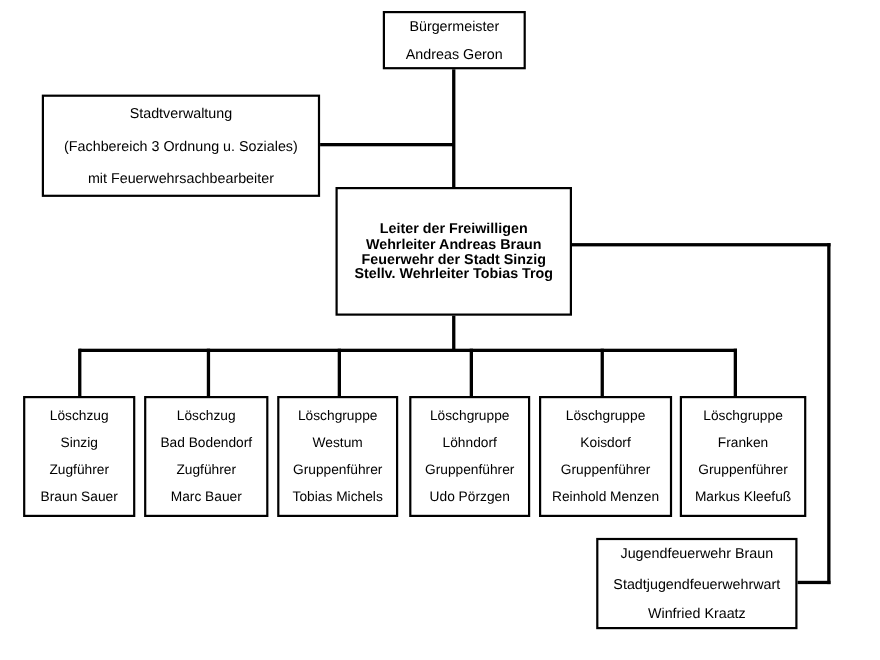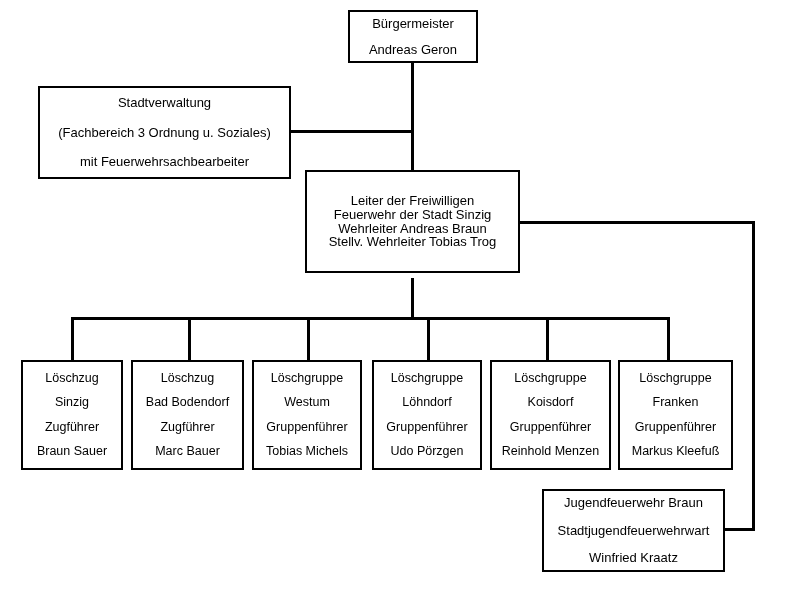--- a/index.html
+++ b/index.html
@@ -78,24 +78,24 @@
     <span class="node-line">Bürgermeister</span>
     <span class="node-line">Andreas Geron</span>
   </div>
 
   <div class="node-box" style="left:38px; top:86px; width:253px; height:93px; gap:16px;text-align:center;">
     <span class="node-line">Stadtverwaltung</span>
     <span class="node-line">(Fachbereich 3 Ordnung u. Soziales)</span>
     <span class="node-line">mit Feuerwehrsachbearbeiter</span>
   </div>
 
-  <div class="node-box" style="left:305px; top:170px; width:215px; height:103px; ">
+  <div class="node-box" style="left:305px; top:170px; width:215px; height:117px; font-weight:bold;">
     <span class="node-line">Leiter der Freiwilligen</span>
+    <span class="node-line">Wehrleiter Andreas Braun</span>
     <span class="node-line">Feuerwehr der Stadt Sinzig</span>
-    <span class="node-line">Wehrleiter Andreas Braun</span>
     <span class="node-line">Stellv. Wehrleiter Tobias Trog</span>
   </div>
 
   <div class="node-box compact" style="left:21px; top:360px; width:102px; height:110px; gap:11px;">
     <span class="node-line">Löschzug</span>
     <span class="node-line">Sinzig</span>
     <span class="node-line">Zugführer</span>
     <span class="node-line">Braun Sauer</span>
   </div>
 

